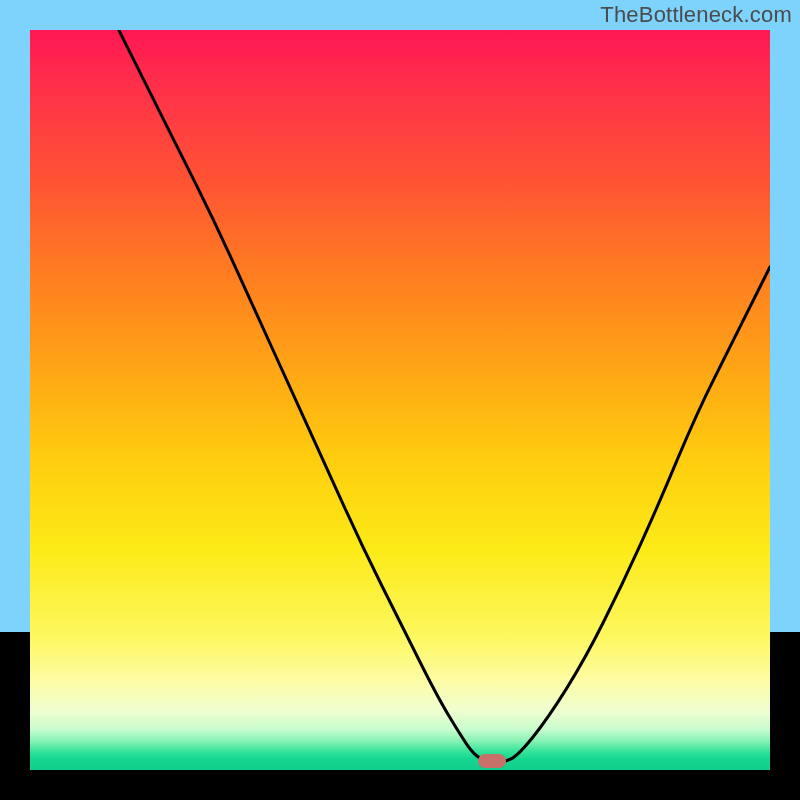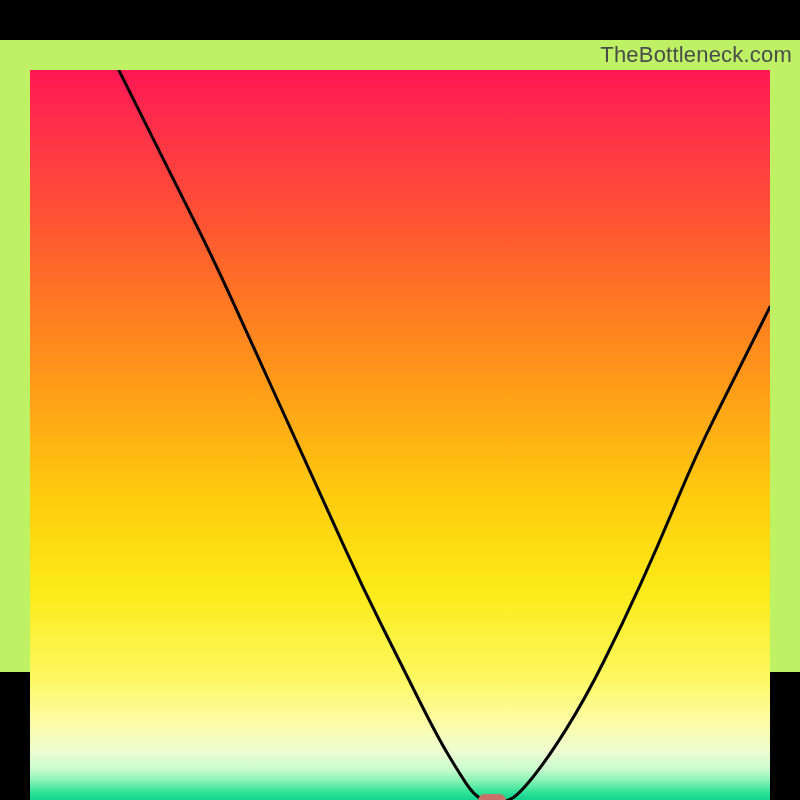--- a/index.html
+++ b/index.html
@@ -8,22 +8,21 @@
     width: 800px;
     height: 800px;
     background: #000;
     overflow: hidden;
     font-family: Arial, Helvetica, sans-serif;
   }
   .outer {
     position: relative;
     width: 800px;
     height: 632px;
-    background: #bef264;
-    margin-top: 40px;
+    background: #7dd3fc;
   }
   .watermark {
     position: absolute;
     top: 2px;
     right: 8px;
     color: #4b4b4b;
     font-size: 22px;
     font-weight: 500;
     letter-spacing: 0.2px;
     z-index: 50;

